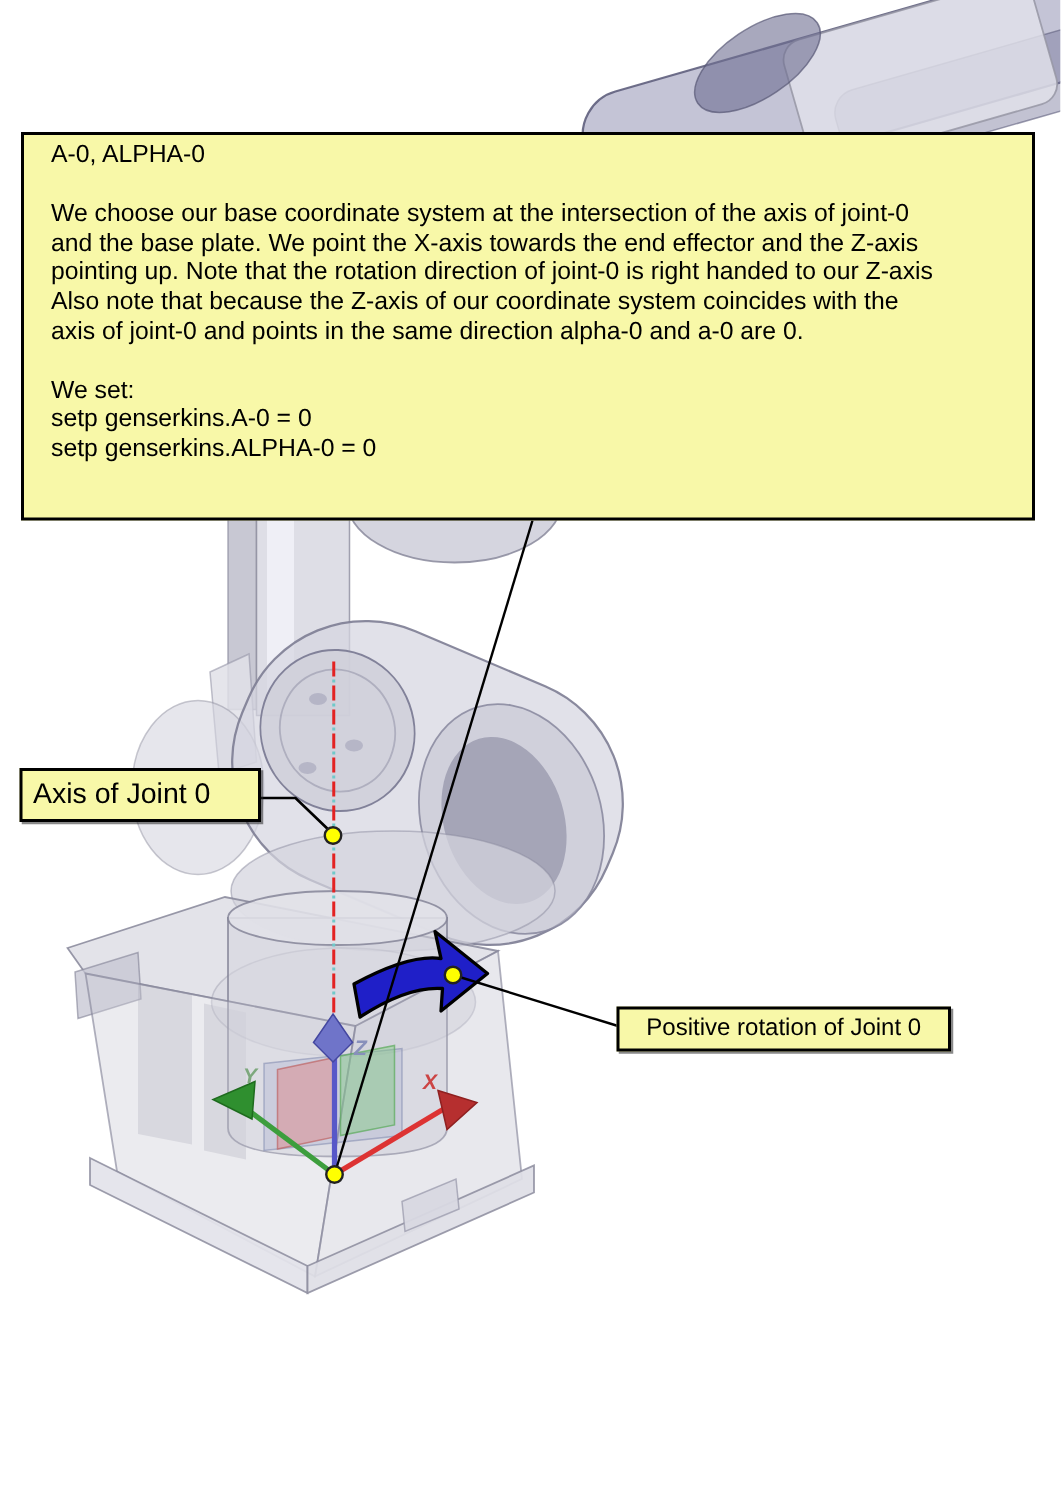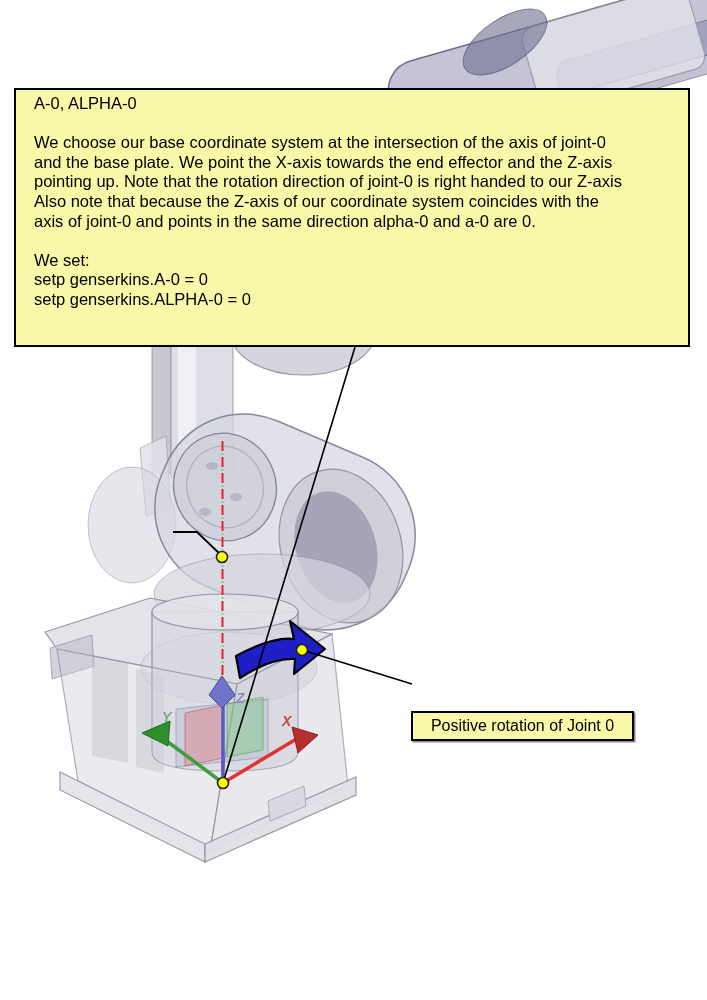--- a/index.html
+++ b/index.html
@@ -29,21 +29,21 @@
   }
   .axis-label{
     left:13px;top:512px;width:161px;height:36px;
     font-size:19px;
     display:flex;align-items:center;
     padding-left:7px;
   }
   .rot-label{
     left:411px;top:671px;width:223px;height:30px;
     font-size:16px;
-    display:flex;align-items:center;justify-content:center;margin-top:40px;
+    display:flex;align-items:center;justify-content:center;
   }
   svg text.axisletter{font-weight:bold;font-style:italic;font-size:14px;}
 </style>
 </head>
 <body>
 
 <div class="stage">
 
   <svg class="scene" width="707" height="1000" viewBox="0 0 707 1000">
 
@@ -146,18 +146,21 @@
 We choose our base coordinate system at the intersection of the axis of joint-0
 and the base plate. We point the X-axis towards the end effector and the Z-axis
 pointing up. Note that the rotation direction of joint-0 is right handed to our Z-axis
 Also note that because the Z-axis of our coordinate system coincides with the
 axis of joint-0 and points in the same direction alpha-0 and a-0 are 0.
 
 We set:
 setp genserkins.A-0 = 0
 setp genserkins.ALPHA-0 = 0</div>
 
+  <div class="callout axis-label">
+    <span>Axis of Joint 0</span>
+  </div>
 
   <div class="callout rot-label">
     <span>Positive rotation of Joint 0</span>
   </div>
 
 </div>
 
 </body></html>

